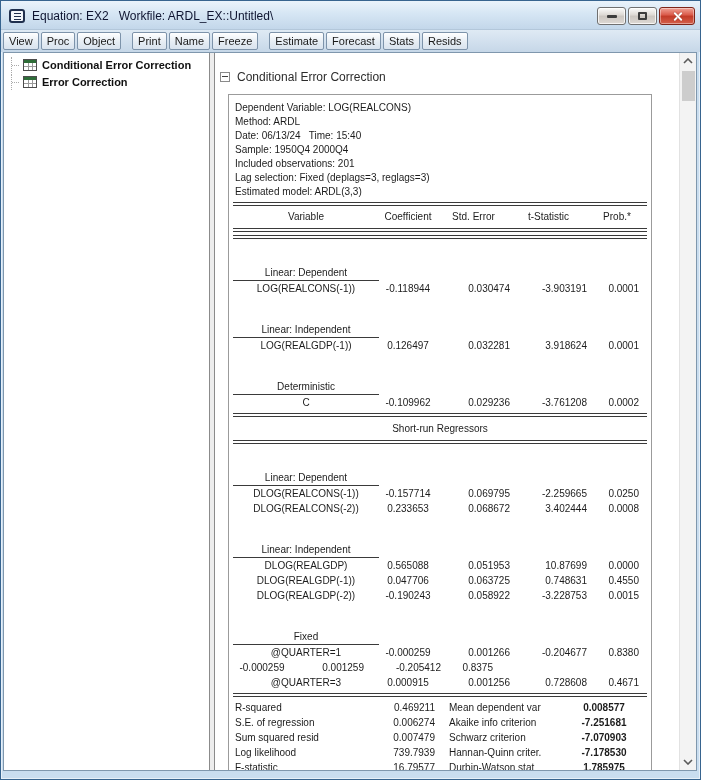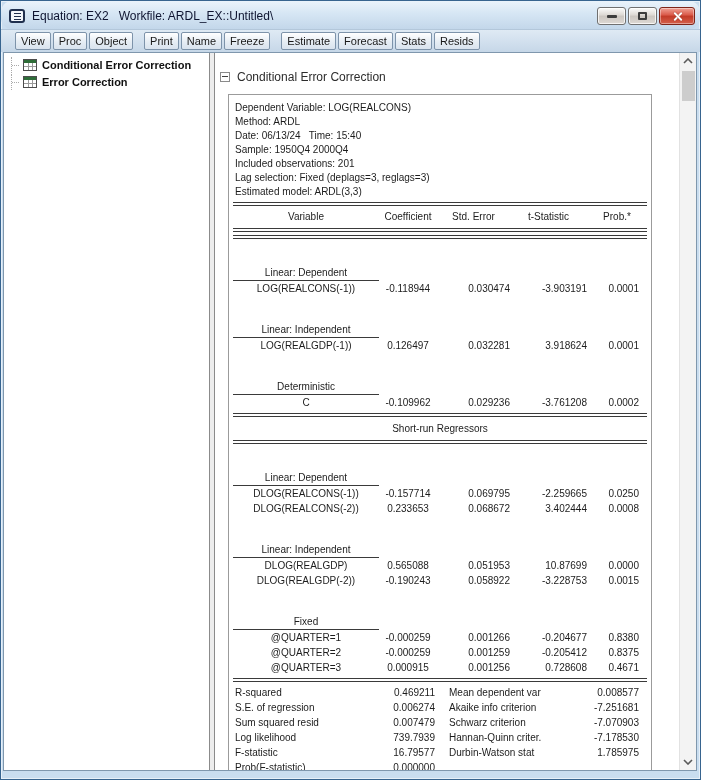--- a/index.html
+++ b/index.html
@@ -4,21 +4,21 @@
 <style>
   * { box-sizing: border-box; }
   html,body { margin:0; padding:0; background:#e8e8e8; }
   body { font-family:"Liberation Sans", sans-serif; }
 
   .window { width:701px; height:780px; border:1px solid #37648f; background:#c9ddef;
             display:flex; flex-direction:column; box-shadow: inset 0 0 0 1px rgba(255,255,255,.55); }
 
   
   .titlebar { flex:0 0 28px; display:flex; align-items:center; padding:2px 5px 0 8px;
-              background:linear-gradient(#eaf3fb 0%, #d6e6f4 45%, #c3d7ea 100%);border-radius:11px; }
+              background:linear-gradient(#eaf3fb 0%, #d6e6f4 45%, #c3d7ea 100%); }
   .title-icon { width:16px; height:14px; border:2px solid #20304e; border-radius:3px; background:#f3f7fb;
                 display:inline-flex; align-items:center; justify-content:center; margin-right:7px; flex:0 0 auto; }
   .title-icon::before { content:""; width:7px; height:7px;
                 background:repeating-linear-gradient(#20304e 0 1.5px, transparent 1.5px 3px); }
   .title-text { font-size:12px; color:#0e1430; white-space:pre; flex:1; overflow:hidden; }
   .win-controls { display:flex; gap:2px; }
   .wbtn { width:29px; height:18px; border:1px solid #707070; border-radius:3px;
           display:flex; align-items:center; justify-content:center;
           background:linear-gradient(#fcfcfb, #dcd8d3 45%, #cbc6c0 50%, #ded9d4);
           box-shadow: inset 0 0 0 1px rgba(255,255,255,.75); cursor:default; }
@@ -27,21 +27,21 @@
           box-shadow: inset 0 0 0 1px rgba(255,255,255,.4); }
   .g-min { width:10px; height:3px; background:#3c3c3c; border-radius:1px; }
   .g-max { width:9px; height:8px; border:2px solid #3c3c3c; border-radius:1px; }
   .g-x { position:relative; width:11px; height:11px; }
   .g-x::before, .g-x::after { content:""; position:absolute; left:5px; top:0; width:2px; height:11px;
           background:#fff; border-radius:1px; box-shadow:0 0 1px #7e2418; }
   .g-x::before { transform:rotate(45deg); }
   .g-x::after  { transform:rotate(-45deg); }
 
   
-  .toolbar { flex:0 0 23px; display:flex; align-items:flex-end; padding:2px 2px 2px 14px;
+  .toolbar { flex:0 0 23px; display:flex; align-items:flex-end; padding:2px 2px 2px 2px;
              background:linear-gradient(#dfeaf4,#c6d7e8); border-top:1px solid #b3c7da; }
   .tgroup { display:flex; margin-right:9px; }
   .tbtn { height:18px; display:flex; align-items:center; padding:0 5px; margin-right:2px;
           font-size:11px; color:#191919; border:1px solid #7d93aa; border-radius:2px;
           background:linear-gradient(#ffffff,#e6edf4 55%, #d9e3ee); cursor:default; white-space:nowrap; }
 
   
   .bodyrow { flex:1; min-height:0; display:flex; margin:0 3px 8px 2px;
              border:1px solid #7f97ad; background:#fff; }
 
@@ -72,21 +72,21 @@
   .c-t    { width:77px;  text-align:right; }
   .c-p    { width:60px;  text-align:right; padding-right:8px; }
   .hdr .c { text-align:center; padding-right:0; line-height:16px; }
   .sec-title { text-align:center; line-height:17px; margin:2px 0; }
   .subh { display:flex; margin-top:27px;align-items:flex-end; }
   .subh .u { width:146px; text-align:center; border-bottom:1px solid #3a3a3a; line-height:14px; }
   .srow { display:flex; line-height:15px; white-space:nowrap; }
   .s-l1 { width:120px; padding-left:2px; }
   .s-v1 { width:82px; text-align:right; }
   .s-l2 { width:134px; padding-left:14px; }
-  .s-v2 { flex:1; text-align:right; padding-right:8px; }
+  .s-v2 { flex:1; text-align:center; padding-right:8px;font-weight:bold; }
 
   
   .vscroll { flex:0 0 17px; background:#f3f3f3; border-left:1px solid #e2e2e2;
              display:flex; flex-direction:column; align-items:center; }
   .scroll-arrow { height:16px; width:100%; display:flex; align-items:center; justify-content:center; }
   .scroll-thumb { width:13px; height:30px; background:#cdcdcd; margin-top:2px; }
   .scroll-arrow.down { margin-top:auto; }
 </style>
 </head>
 <body>
@@ -235,38 +235,44 @@
             <span class="u">Linear: Independent</span>
           </div>
           <div class="trow">
             <span class="c c-var">DLOG(REALGDP)</span>
             <span class="c c-coef">0.565088</span>
             <span class="c c-se">0.051953</span>
             <span class="c c-t">10.87699</span>
             <span class="c c-p">0.0000</span>
           </div>
           <div class="trow">
+            <span class="c c-var">DLOG(REALGDP(-1))</span>
+            <span class="c c-coef">0.047706</span>
+            <span class="c c-se">0.063725</span>
+            <span class="c c-t">0.748631</span>
+            <span class="c c-p">0.4550</span>
+          </div>
+          <div class="trow">
             <span class="c c-var">DLOG(REALGDP(-2))</span>
             <span class="c c-coef">-0.190243</span>
             <span class="c c-se">0.058922</span>
             <span class="c c-t">-3.228753</span>
             <span class="c c-p">0.0015</span>
           </div>
           <div class="subh">
             <span class="u">Fixed</span>
           </div>
           <div class="trow">
             <span class="c c-var">@QUARTER=1</span>
             <span class="c c-coef">-0.000259</span>
             <span class="c c-se">0.001266</span>
             <span class="c c-t">-0.204677</span>
             <span class="c c-p">0.8380</span>
           </div>
           <div class="trow">
-            <span class="c c-var">@QUARTER=2</span>
             <span class="c c-coef">-0.000259</span>
             <span class="c c-se">0.001259</span>
             <span class="c c-t">-0.205412</span>
             <span class="c c-p">0.8375</span>
           </div>
           <div class="trow">
             <span class="c c-var">@QUARTER=3</span>
             <span class="c c-coef">0.000915</span>
             <span class="c c-se">0.001256</span>
             <span class="c c-t">0.728608</span>

